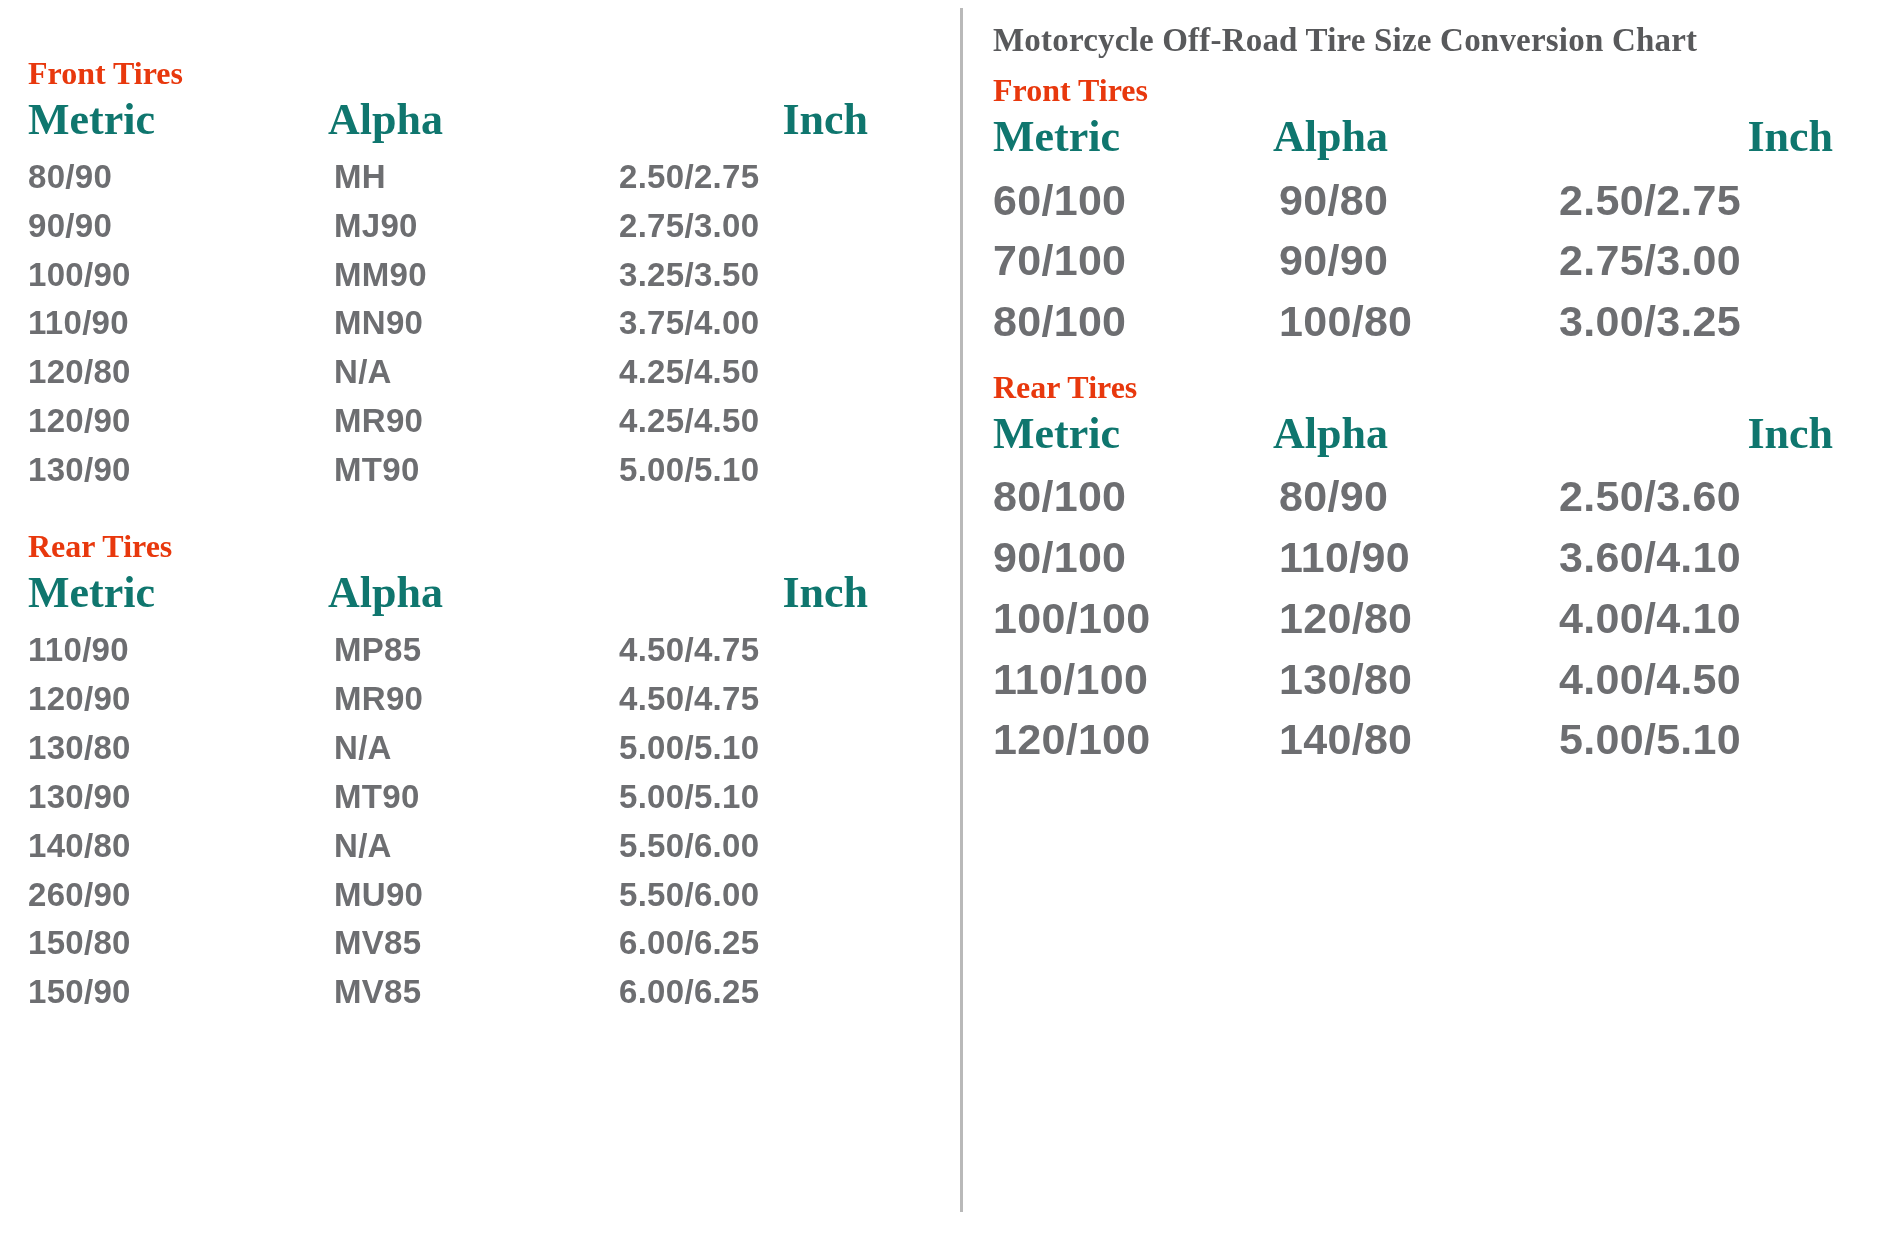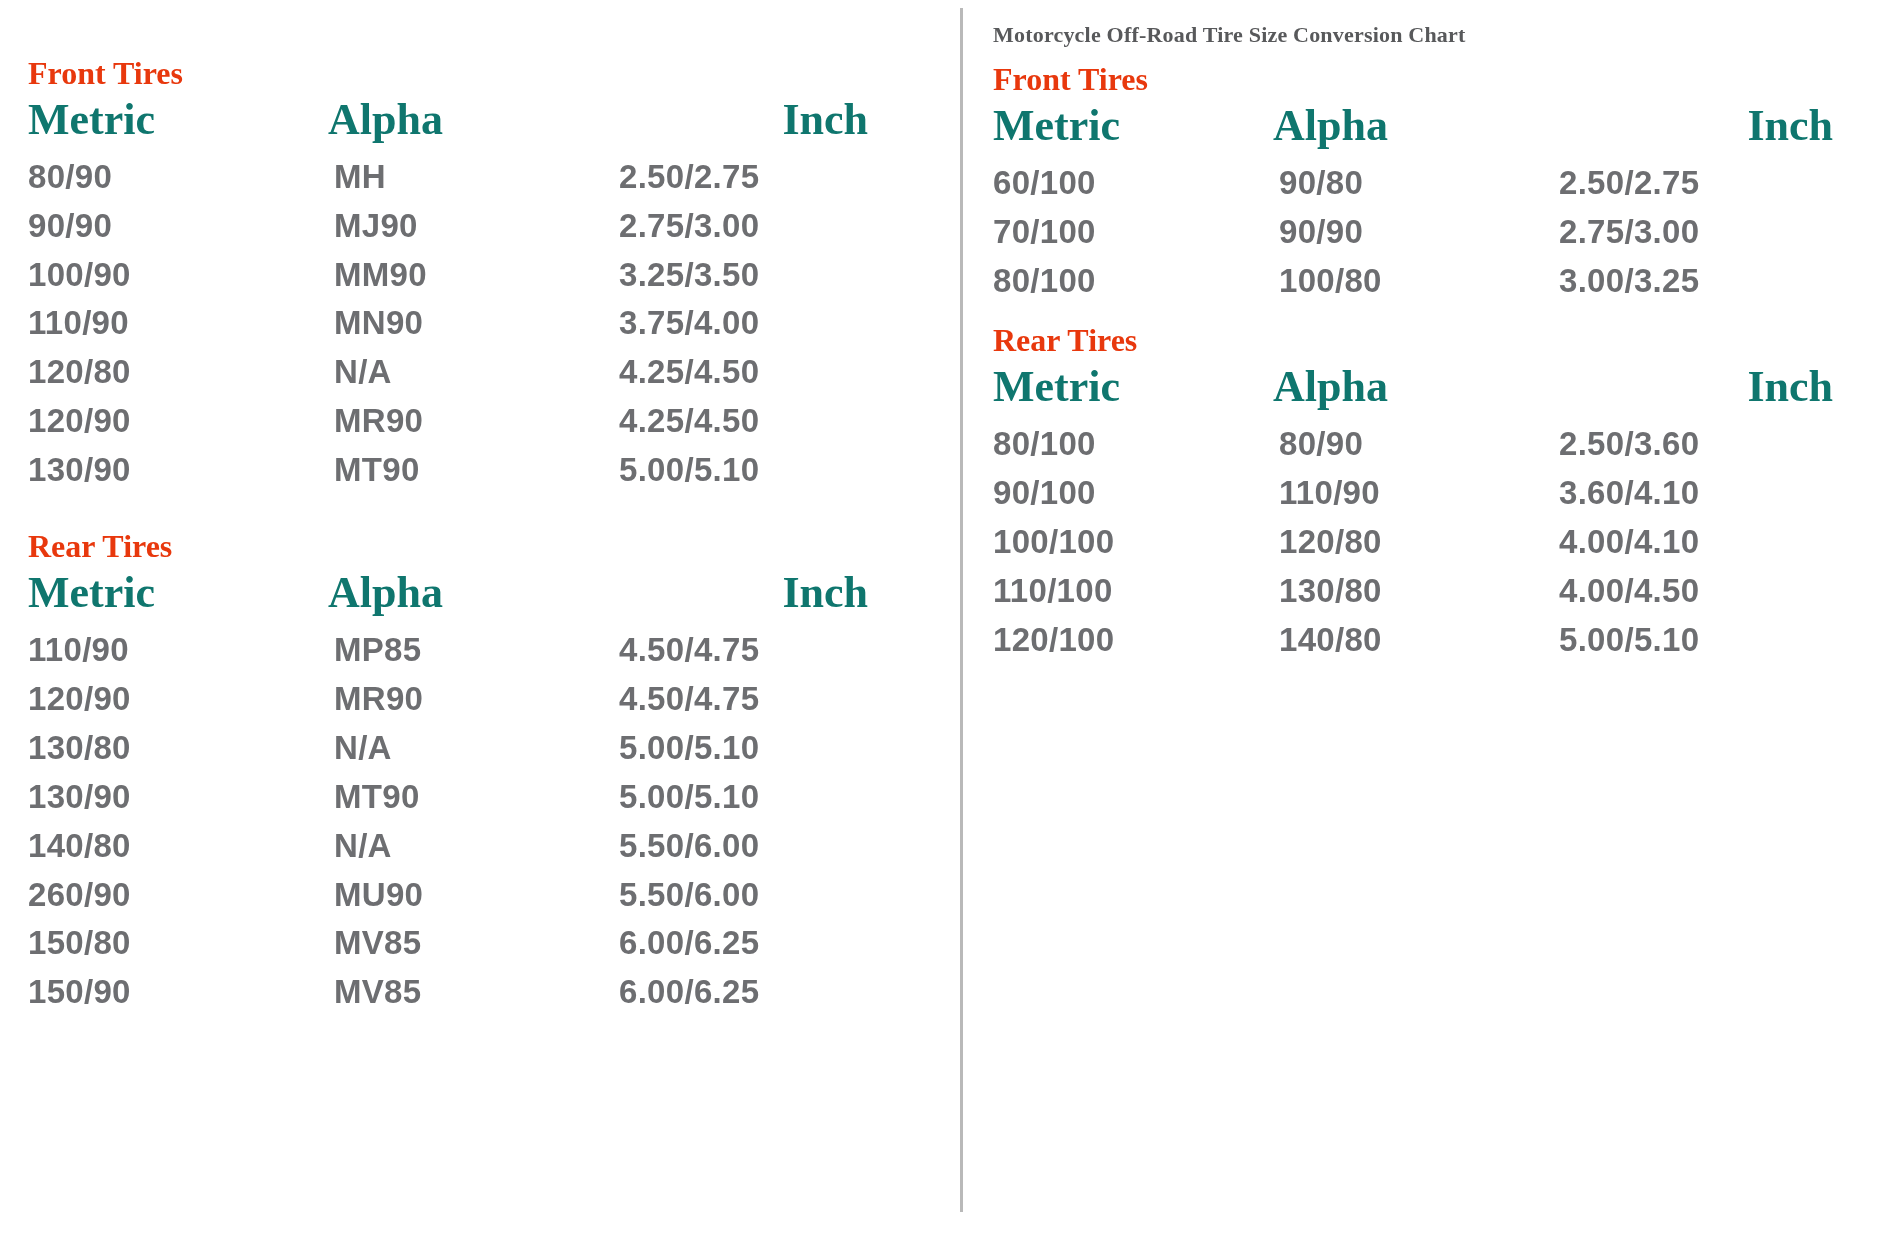--- a/index.html
+++ b/index.html
@@ -35,21 +35,21 @@
   }
   .col-right {
     flex: 1 1 auto;
     box-sizing: border-box;
     padding: 22px 0 0 30px;
   }
 
   .chart-title {
     font-family: "Liberation Serif", serif;
     font-weight: bold;
-    font-size: 22px;
+    font-size: 33px;
     color: #58595b;
     letter-spacing: 0.2px;
     margin: 0 0 14px 0;
     white-space: nowrap;
   }
 
   .section-title {
     font-family: "Liberation Serif", serif;
     font-weight: bold;
     font-size: 32px;
@@ -87,21 +87,21 @@
   .col-alpha  { width: 285px; }
   .col-inch   { width: 255px; }
 
   .table td.c-alpha, .table td.c-inch { padding-left: 6px; }
   .table th.c-alpha { padding-left: 0px; }
   .table th.c-inch { padding-left: 0px; text-align: right; }
 
   .r-table .col-metric { width: 250px; }
   .r-table .col-alpha  { width: 250px; }
   .r-table .col-inch   { width: 250px; }
-  .r-table td { font-size: 33px; }
+  .r-table td { font-size: 43px; }
   .r-table th { font-size: 44px; }
 
   .block-gap { height: 34px; }
   .block-gap-sm { height: 18px; }
 </style>
 </head>
 <body>
 
 <div class="page">
 

